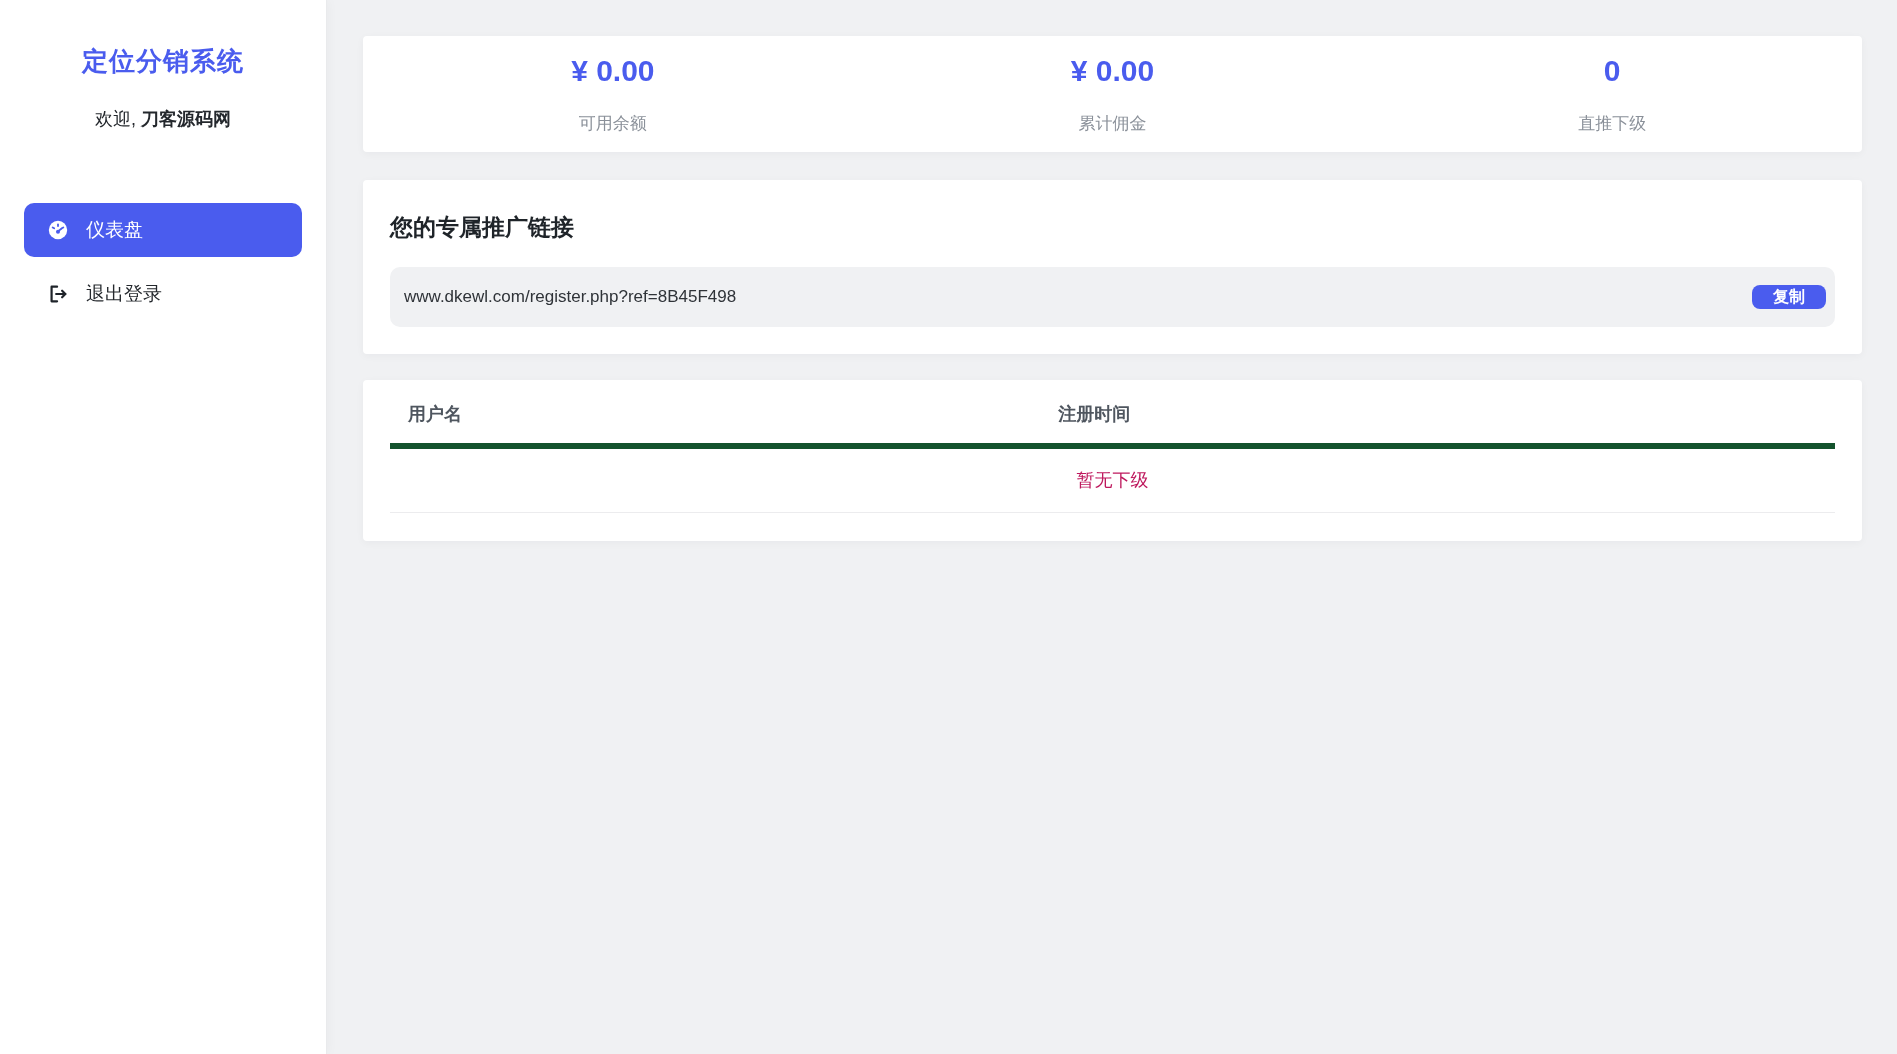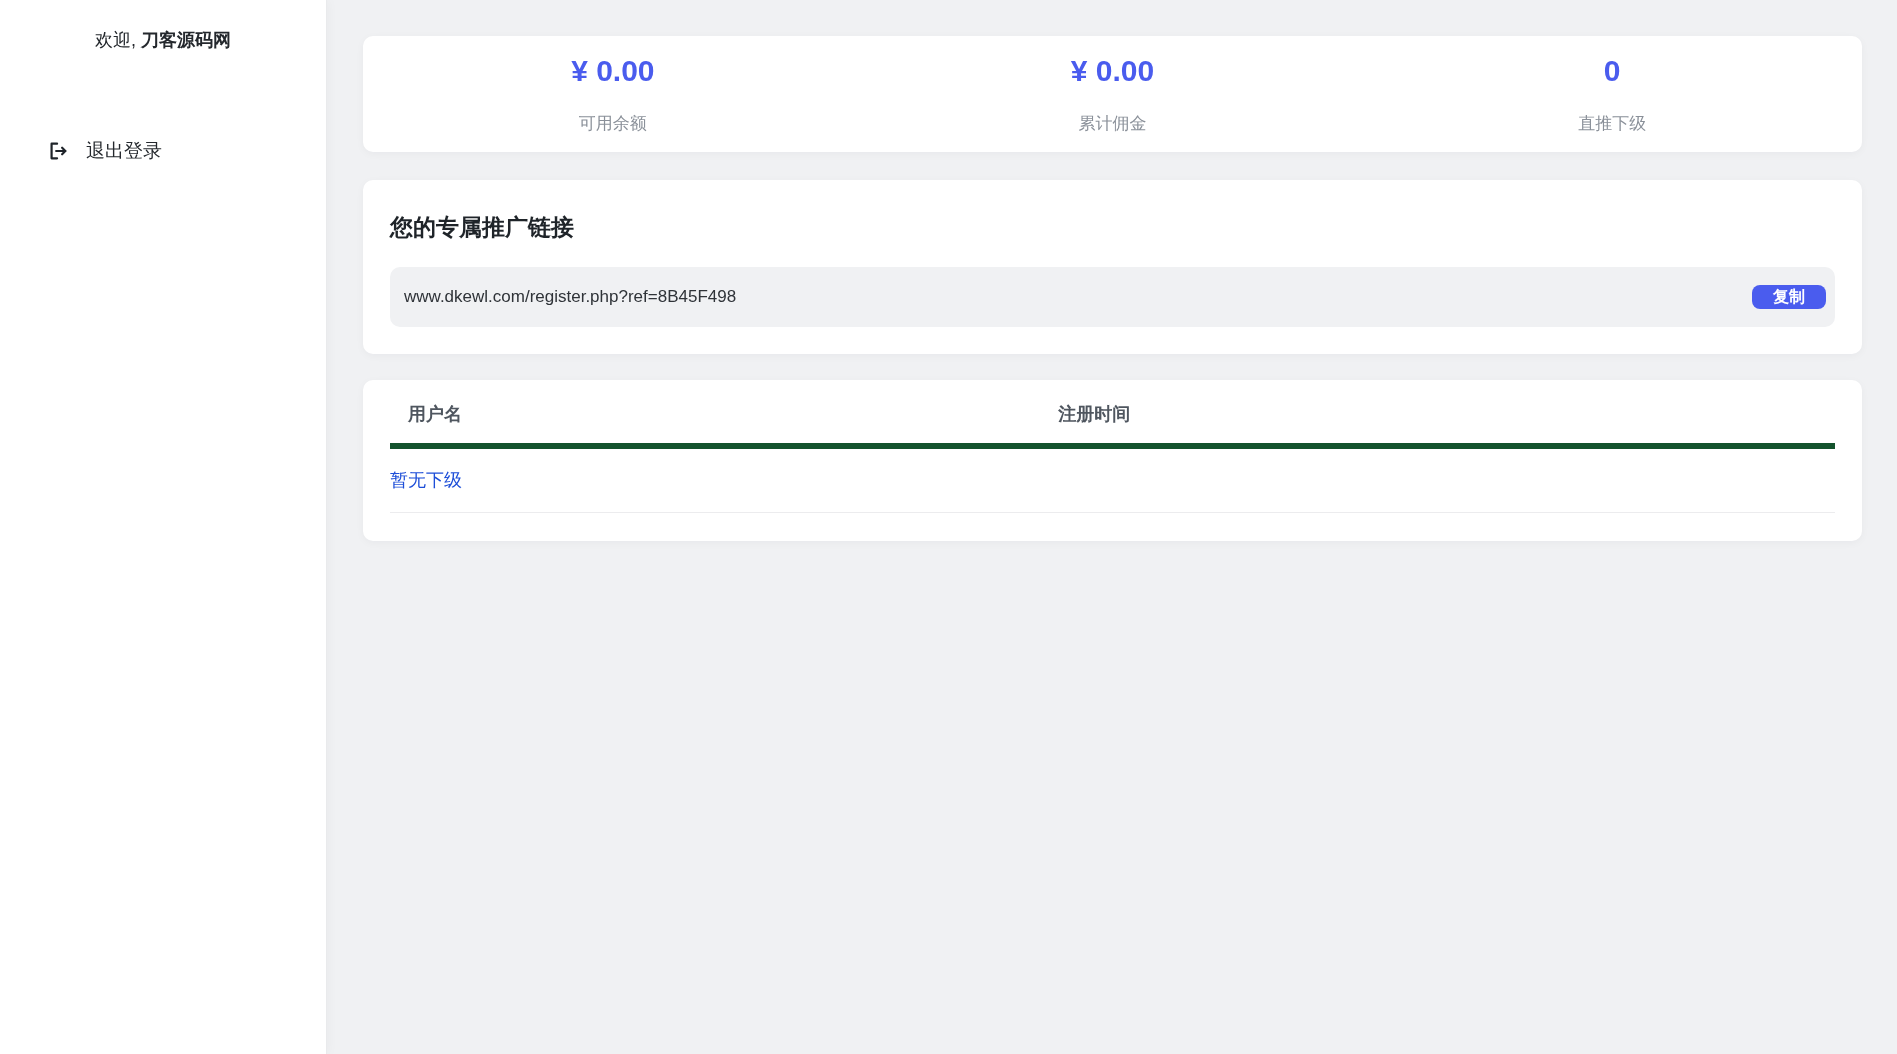--- a/index.html
+++ b/index.html
@@ -39,21 +39,21 @@
   }
   .menu-item.active { background: var(--primary); color: #ffffff; }
   .menu-item .icon { width: 24px; height: 24px; margin-right: 16px; flex: 0 0 auto; display: flex; align-items: center; justify-content: center; }
 
   
   .main {
     margin-left: 328px;
     padding: 36px 35px 0 35px;
   }
   .card {
-    background: #ffffff; border-radius: 10px;
+    background: #ffffff; border-radius: 4px;
     box-shadow: 0 2px 8px rgba(25,30,40,0.04);
   }
 
   
   .stats-card {
     height: 116px; display: flex; align-items: center;
     margin-bottom: 28px;
   }
   .stat-cell {
     flex: 1 1 0; display: flex; flex-direction: column;
@@ -88,32 +88,48 @@
     font-weight: bold;
   }
   .tab.active { color: var(--primary); border-bottom-color: var(--primary); }
   .records-table { width: 100%; border-collapse: collapse; }
   .records-table th {
     text-align: left; font-size: 18px; font-weight: bold; color: #4f565f;
     padding: 22px 18px 17px 18px; border-bottom: 6px solid #14532d;
   }
   .records-table th.col-username { width: 45%; }
   .records-table td.empty-cell {
-    font-size: 18px; color: #1d4ed8;
+    text-align: center; font-size: 18px; color: #be185d;
     padding: 19px 0 20px 0; border-bottom: 1px solid #ececee;
   }
 </style>
 </head>
 <body style="background: rgb(240, 241, 243);">
 
 <aside class="sidebar">
+  <div class="sidebar-title">定位分销系统</div>
   <div class="sidebar-welcome">
     <span>欢迎, </span><b>刀客源码网</b>
   </div>
   <nav class="sidebar-menu">
+    <div class="menu-item active">
+      <span class="icon">
+        <svg width="22" height="22" viewBox="0 0 24 24">
+          <circle cx="12" cy="12" r="10" fill="#ffffff"></circle>
+          <g stroke="#4a5cee" stroke-width="2" stroke-linecap="round">
+            <line x1="6.2" y1="9.2" x2="7.8" y2="10.1"></line>
+            <line x1="12" y1="5.8" x2="12" y2="7.6"></line>
+            <line x1="17.8" y1="9.2" x2="16.2" y2="10.1"></line>
+            <line x1="12" y1="13.5" x2="15.6" y2="10.6"></line>
+          </g>
+          <circle cx="12" cy="14" r="2.2" fill="#4a5cee"></circle>
+        </svg>
+      </span>
+      <span>仪表盘</span>
+    </div>
     <div class="menu-item">
       <span class="icon">
         <svg width="22" height="22" viewBox="0 0 24 24" fill="none" stroke="#1f242a" stroke-width="2.4" stroke-linecap="round" stroke-linejoin="round">
           <path d="M11 4 H5 V20 H11"></path>
           <line x1="10" y1="12" x2="20" y2="12"></line>
           <path d="M16.5 8.5 L20 12 L16.5 15.5" fill="none"></path>
         </svg>
       </span>
       <span>退出登录</span>
     </div>

